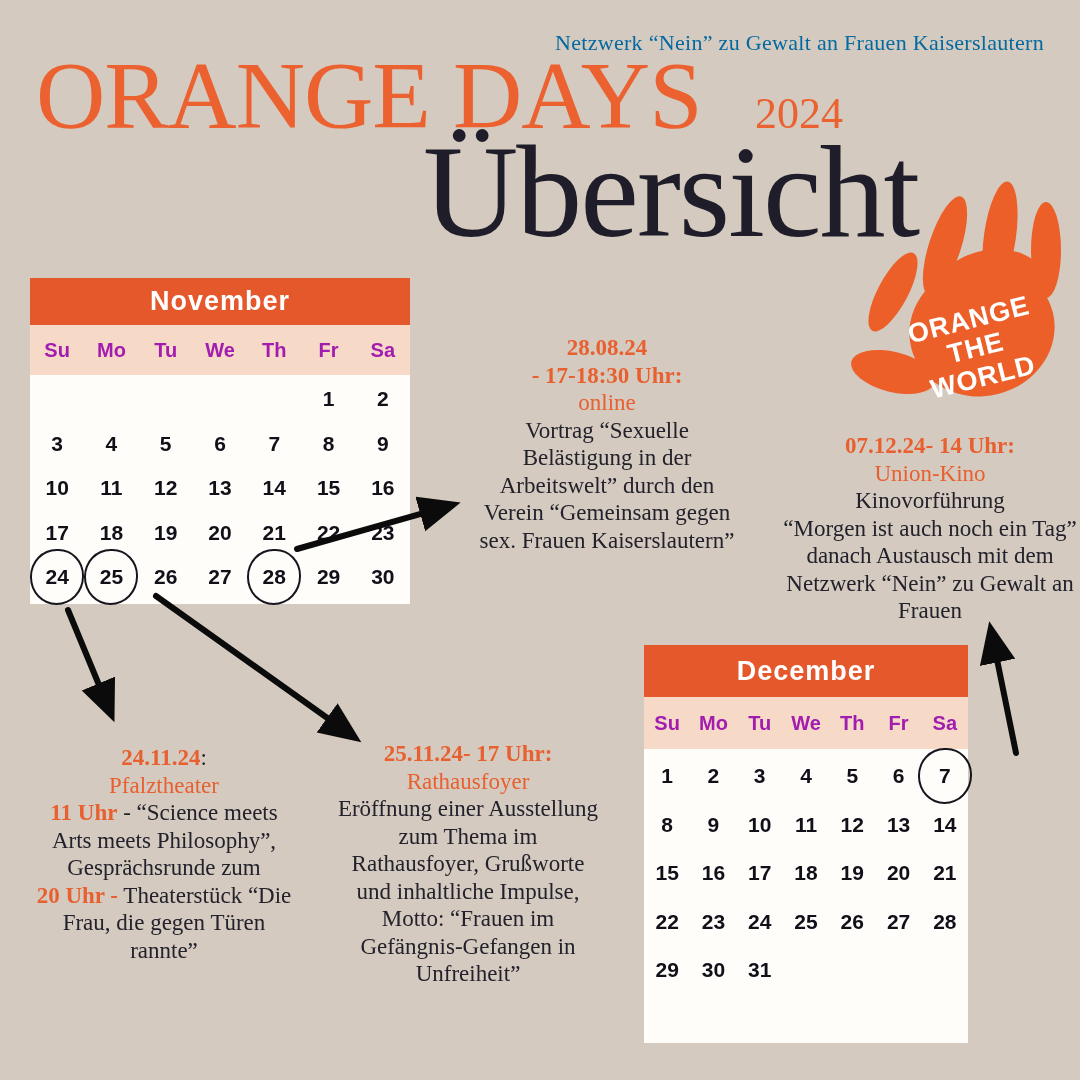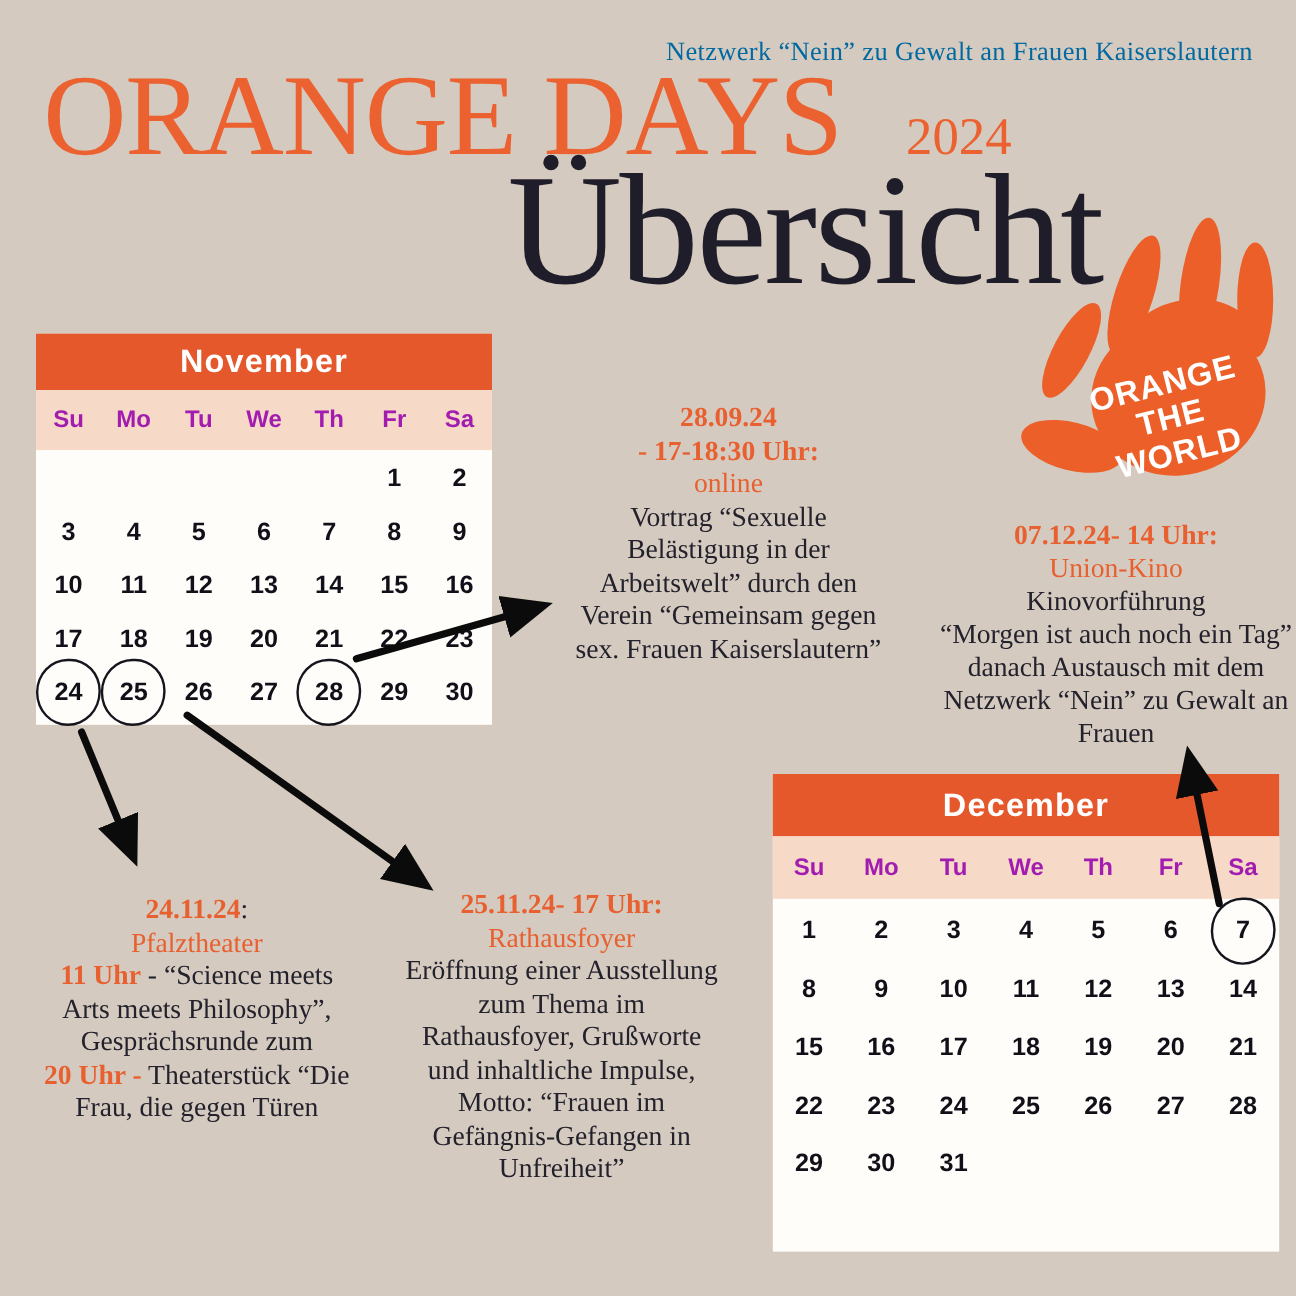--- a/index.html
+++ b/index.html
@@ -29,21 +29,21 @@
   .wd{text-align:center;font-family:"Liberation Sans",sans-serif;font-weight:700;font-size:20px;color:#a21caf;}
   .cal-grid{display:grid;grid-template-columns:repeat(7,1fr);}
   .cell{position:relative;display:flex;align-items:center;justify-content:center;
     font-family:"Liberation Sans",sans-serif;font-weight:700;font-size:21px;color:var(--ink);}
   .circle{position:absolute;left:50%;top:50%;width:54px;height:56px;border:2px solid #15151d;
     border-radius:50% 48% 52% 50%;transform:translate(-50%,-50%);}
   .nov{left:30px;top:278px;width:380px;height:326px;}
   .nov .cal-header{height:47px;}
   .nov .cal-weekdays{height:50px;}
   .nov .cal-grid{grid-auto-rows:44.5px;padding-top:2px;}
-  .dec{left:644px;top:645px;width:422px;height:398px;}
+  .dec{left:644px;top:645px;width:324px;height:398px;}
   .dec .cal-header{height:52px;}
   .dec .cal-weekdays{height:52px;}
   .dec .cal-grid{grid-auto-rows:48.5px;padding-top:3px;}
 
   
   .event{position:absolute;text-align:center;z-index:2;}
   .event .line{white-space:nowrap;line-height:27.5px;font-size:23px;}
   .seg-ob{color:var(--orange-text);font-weight:700;}
   .seg-o{color:var(--orange-text);}
   .seg-d{color:#23222c;}
@@ -302,21 +302,21 @@
           <span>31</span>
         </div>
         <div class="cell"></div>
         <div class="cell"></div>
         <div class="cell"></div>
         <div class="cell"></div>
       </div>
   </section>
 
   <div class="event ev-28">
-      <div class="line"><span class="seg-ob">28.09.24</span></div>
+      <div class="line"><span class="seg-ob">28.08.24</span></div>
       <div class="line"><span class="seg-ob">- 17-18:30 Uhr:</span></div>
       <div class="line"><span class="seg-o">online</span></div>
       <div class="line"><span class="seg-d">Vortrag “Sexuelle</span></div>
       <div class="line"><span class="seg-d">Belästigung in der</span></div>
       <div class="line"><span class="seg-d">Arbeitswelt” durch den</span></div>
       <div class="line"><span class="seg-d">Verein “Gemeinsam gegen</span></div>
       <div class="line"><span class="seg-d">sex. Frauen Kaiserslautern”</span></div>
     </div>
   <div class="event ev-0712">
       <div class="line"><span class="seg-ob">07.12.24- 14 Uhr:</span></div>
@@ -328,20 +328,21 @@
       <div class="line"><span class="seg-d">Frauen</span></div>
     </div>
   <div class="event ev-24">
       <div class="line"><span class="seg-ob">24.11.24</span><span class="seg-d">:</span></div>
       <div class="line"><span class="seg-o">Pfalztheater</span></div>
       <div class="line"><span class="seg-ob">11 Uhr</span><span class="seg-d"> - “Science meets</span></div>
       <div class="line"><span class="seg-d">Arts meets Philosophy”,</span></div>
       <div class="line"><span class="seg-d">Gesprächsrunde zum</span></div>
       <div class="line"><span class="seg-ob">20 Uhr -</span><span class="seg-d"> Theaterstück “Die</span></div>
       <div class="line"><span class="seg-d">Frau, die gegen Türen</span></div>
+      <div class="line"><span class="seg-d">rannte”</span></div>
     </div>
   <div class="event ev-25">
       <div class="line"><span class="seg-ob">25.11.24- 17 Uhr:</span></div>
       <div class="line"><span class="seg-o">Rathausfoyer</span></div>
       <div class="line"><span class="seg-d">Eröffnung einer Ausstellung</span></div>
       <div class="line"><span class="seg-d">zum Thema im</span></div>
       <div class="line"><span class="seg-d">Rathausfoyer, Grußworte</span></div>
       <div class="line"><span class="seg-d">und inhaltliche Impulse,</span></div>
       <div class="line"><span class="seg-d">Motto: “Frauen im</span></div>
       <div class="line"><span class="seg-d">Gefängnis-Gefangen in</span></div>

